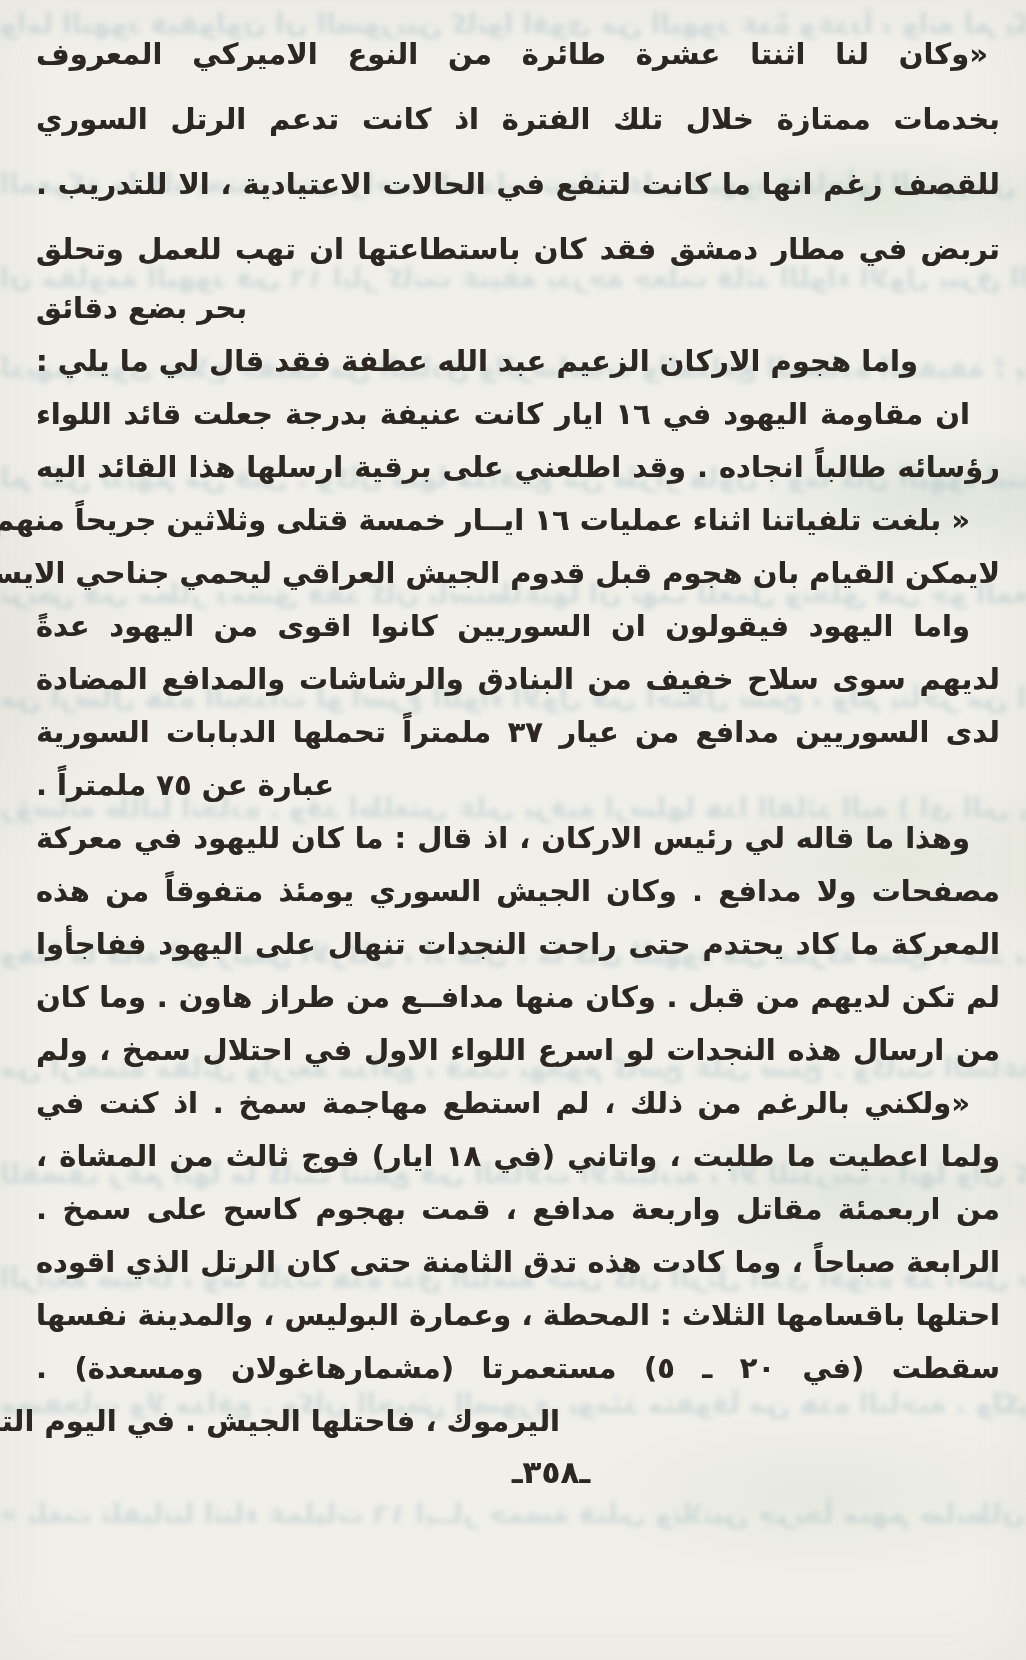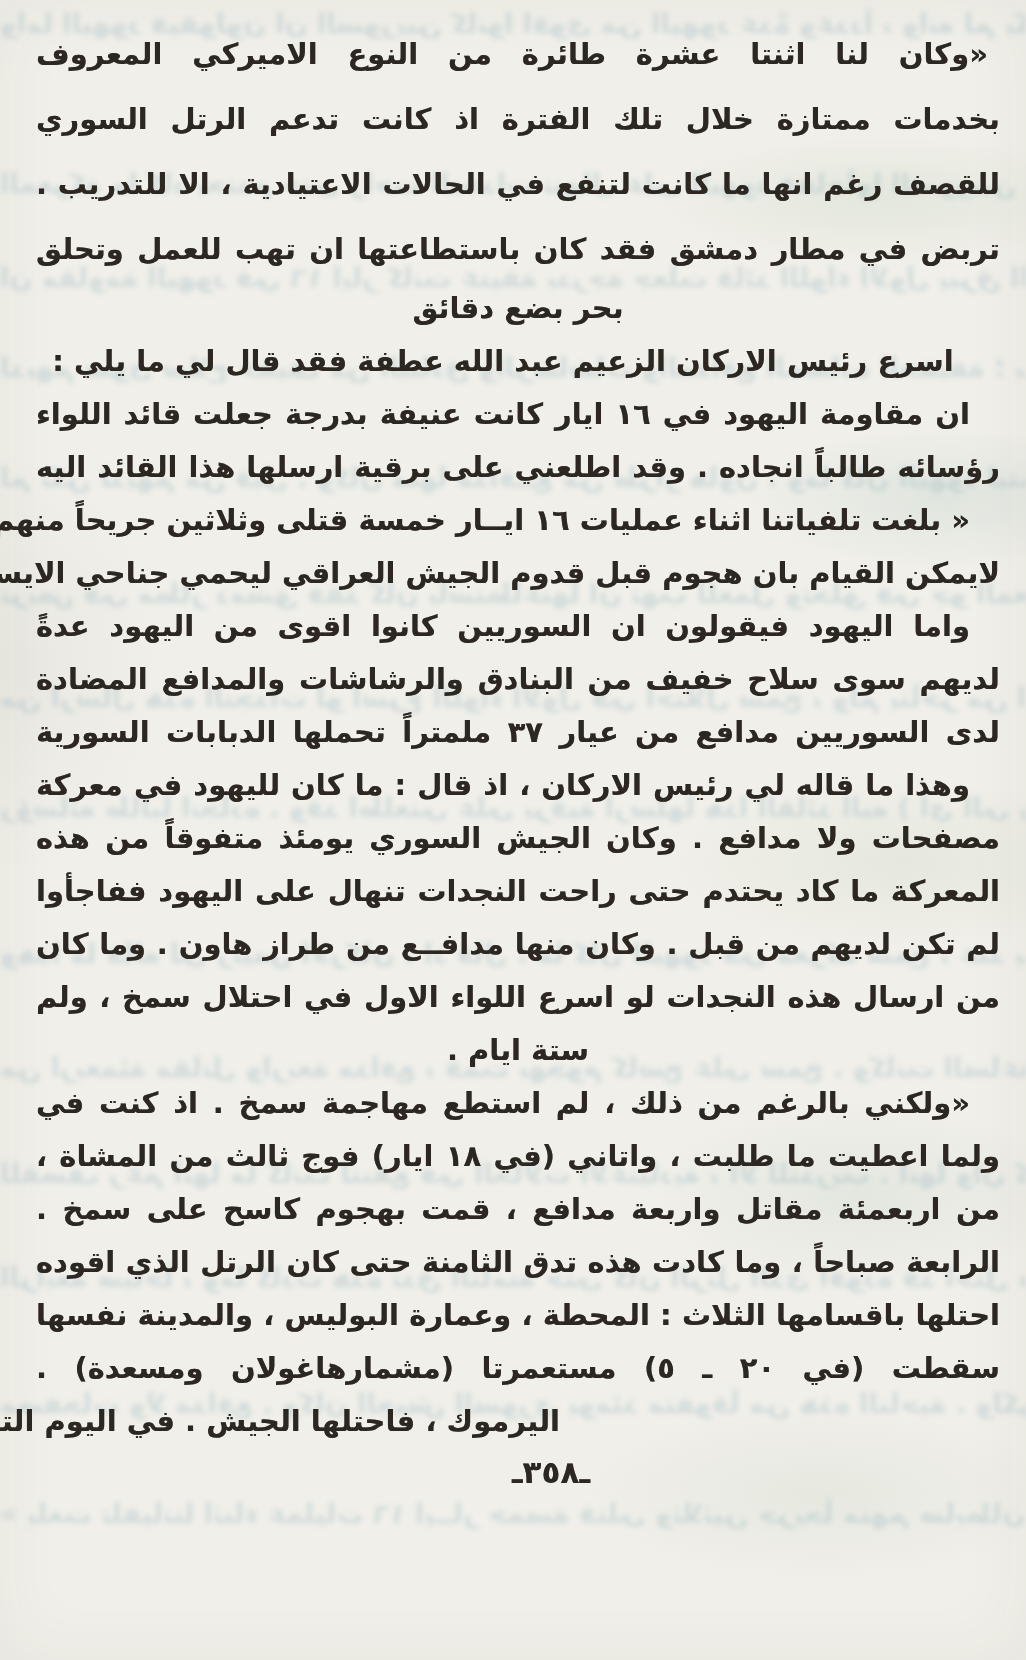--- a/index.html
+++ b/index.html
@@ -49,21 +49,21 @@
     padding:22px 26px 0 36px;
     direction:rtl;
   }
   .ln{
     color:var(--ink);
     font-size:29px;
     font-weight:bold;
     height:53px;
     line-height:53px;
     white-space:nowrap;
-    text-align:center;
+    text-align:left;
     text-shadow:0 0 .6px rgba(44,39,33,.55);
   }
   .ln.tall{height:65px;line-height:65px;}
   .ln.j{
     white-space:normal;
     text-align:justify;
     text-align-last:justify;
     overflow:hidden;
   }
   .ln.i0{padding-right:12px;}
@@ -103,34 +103,34 @@
     <div class="bleed" style="top:1388px;">مصفحات ولا مدافع . وكان الجيش السوري يومئذ متفوقاً من هذه الناحية . ولكن اوار</div>
     <div class="bleed" style="top:1498px;">« بلغت تلفياتنا اثناء عمليات ١٦ ايــار خمسة قتلى وثلاثين جريحاً منهم ضابطان .</div>
   </div>
 
   <div class="text-block">
     <div class="ln j i0 tall">«وكان لنا اثنتا عشرة طائرة من النوع الاميركي المعروف بـ(هاربرت) . وقامت هذه</div>
     <div class="ln j tall">بخدمات ممتازة خلال تلك الفترة  اذ كانت تدعم الرتل السوري بقذائفها . وقد استعملت</div>
     <div class="ln j tall">للقصف رغم انها ما كانت لتنفع في الحالات الاعتيادية ، الا للتدريب . انها وان كانت</div>
     <div class="ln j tall">تربض في مطار دمشق فقد كان باستطاعتها ان تهب للعمل وتحلق في جو المعركة في</div>
     <div class="ln">بحر بضع دقائق</div>
-    <div class="ln i1">اسرع رئيس الاركان الزعيم عبد الله عطفة فقد قال لي ما يلي :</div>
+    <div class="ln i1">واما هجوم الاركان الزعيم عبد الله عطفة فقد قال لي ما يلي :</div>
     <div class="ln j i1">ان مقاومة اليهود في ١٦ ايار كانت عنيفة بدرجة جعلت قائد اللواء الاول يبرق الى</div>
     <div class="ln j">رؤسائه طالباً انجاده . وقد اطلعني على برقية ارسلها هذا القائد اليه ( اي الى رئيس الاركان)</div>
     <div class="ln i1">« بلغت تلفياتنا اثناء عمليات ١٦ ايــار خمسة قتلى وثلاثين جريحاً منهم ضابطان .</div>
     <div class="ln">لايمكن القيام بان هجوم قبل قدوم الجيش العراقي ليحمي جناحي الايسر .</div>
     <div class="ln j i1">واما اليهود فيقولون ان السوريين كانوا اقوى من اليهود عدةً وعدداً ، وانه لم يكن</div>
     <div class="ln j">لديهم سوى سلاح خفيف من البنادق والرشاشات والمدافع المضادة الخفيفة ؛ بينما كان</div>
     <div class="ln j">لدى السوريين مدافع من عيار ٣٧ ملمتراً تحملها الدبابات السورية وبطاريات ميــدان</div>
+    <div class="ln">عبارة عن ٧٥ ملمتراً .</div>
     <div class="ln j i1">وهذا ما قاله لي رئيس الاركان ، اذ قال : ما كان لليهود في معركة سمخ ، عند بدئها،</div>
     <div class="ln j">مصفحات ولا مدافع . وكان الجيش السوري يومئذ متفوقاً من هذه الناحية . ولكن اوار</div>
     <div class="ln j">المعركة ما كاد يحتدم حتى راحت النجدات تنهال على اليهود ففاجأوا السوريين باسلحة</div>
     <div class="ln j">لم تكن لديهم من قبل . وكان منها مدافــع من طراز هاون . وما كان اليهود ليتمكنوا</div>
     <div class="ln j">من ارسال هذه النجدات لو اسرع اللواء الاول في احتلال سمخ ، ولم يتأخر من احتلالها</div>
-    <div class="ln">ستة ايام .</div>
     <div class="ln j i1">«ولكني بالرغم من ذلك ، لم استطع مهاجمة سمخ .  اذ كنت في حاجة لفوج ثالث .</div>
     <div class="ln j">ولما اعطيت ما طلبت ، واتاني (في ١٨ ايار) فوج ثالث من المشاة ، وكان هذا مؤلفاً</div>
     <div class="ln j">من اربعمئة مقاتل واربعة مدافع ،  قمت بهجوم كاسح على سمخ . وكانت الساعة تدق</div>
     <div class="ln j">الرابعة صباحاً ، وما كادت هذه تدق الثامنة حتى كان الرتل الذي اقوده قد احتل سمخ</div>
     <div class="ln j">احتلها باقسامها الثلاث : المحطة ،  وعمارة البوليس ،  والمدينة نفسها . وبسقوط سمخ</div>
     <div class="ln j">سقطت (في ٢٠ ـ ٥) مستعمرتا (مشمارهاغولان ومسعدة) . الواقعتين الى الشرق من نهر</div>
     <div class="ln shift">اليرموك ، فاحتلها الجيش . في اليوم التالي ١٩ ايار .</div>
   </div>
 
   <div class="page-number">ـ٣٥٨ـ</div>

